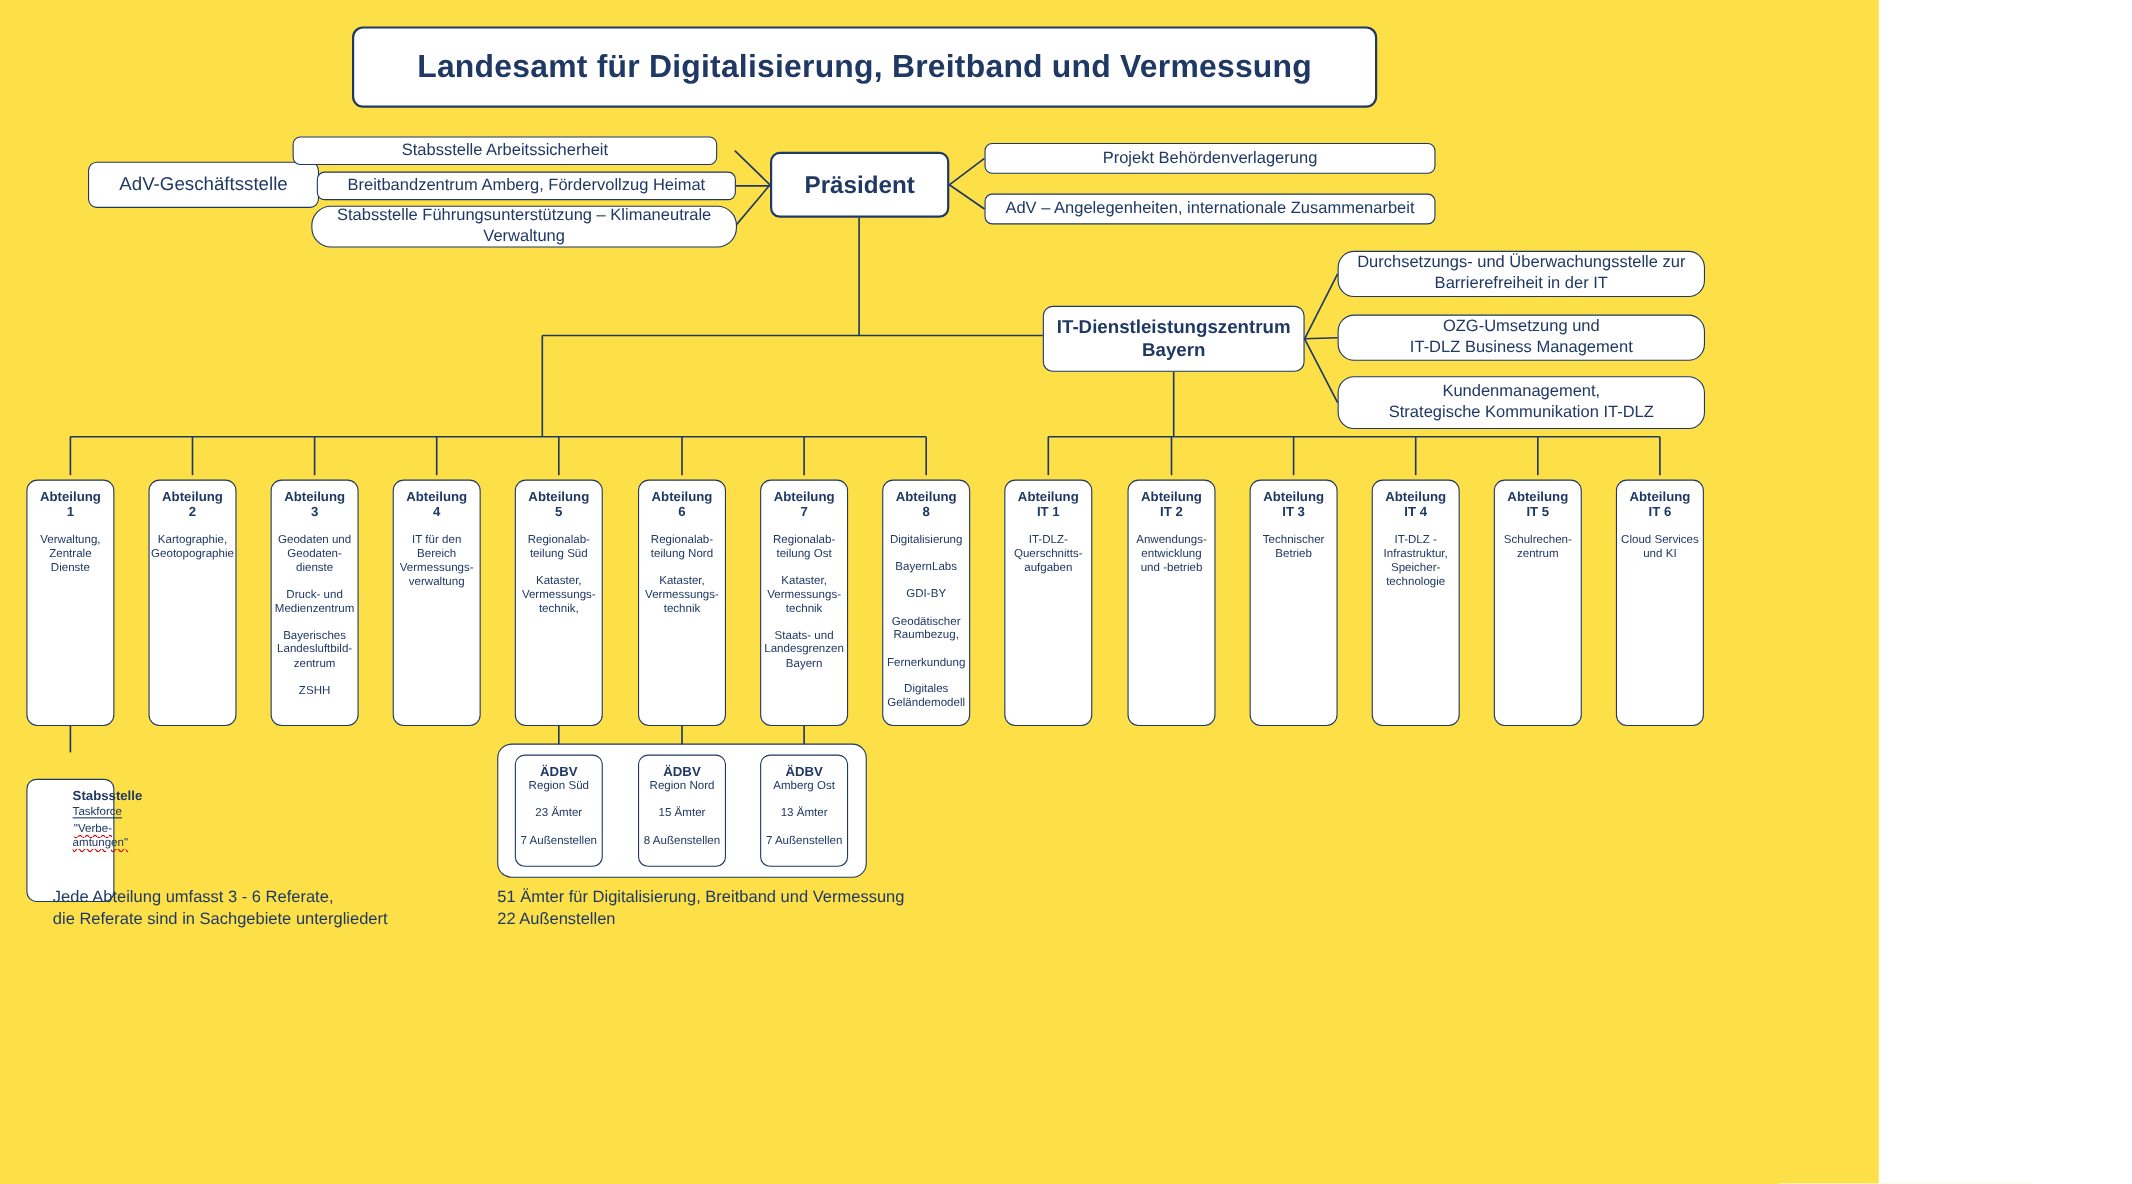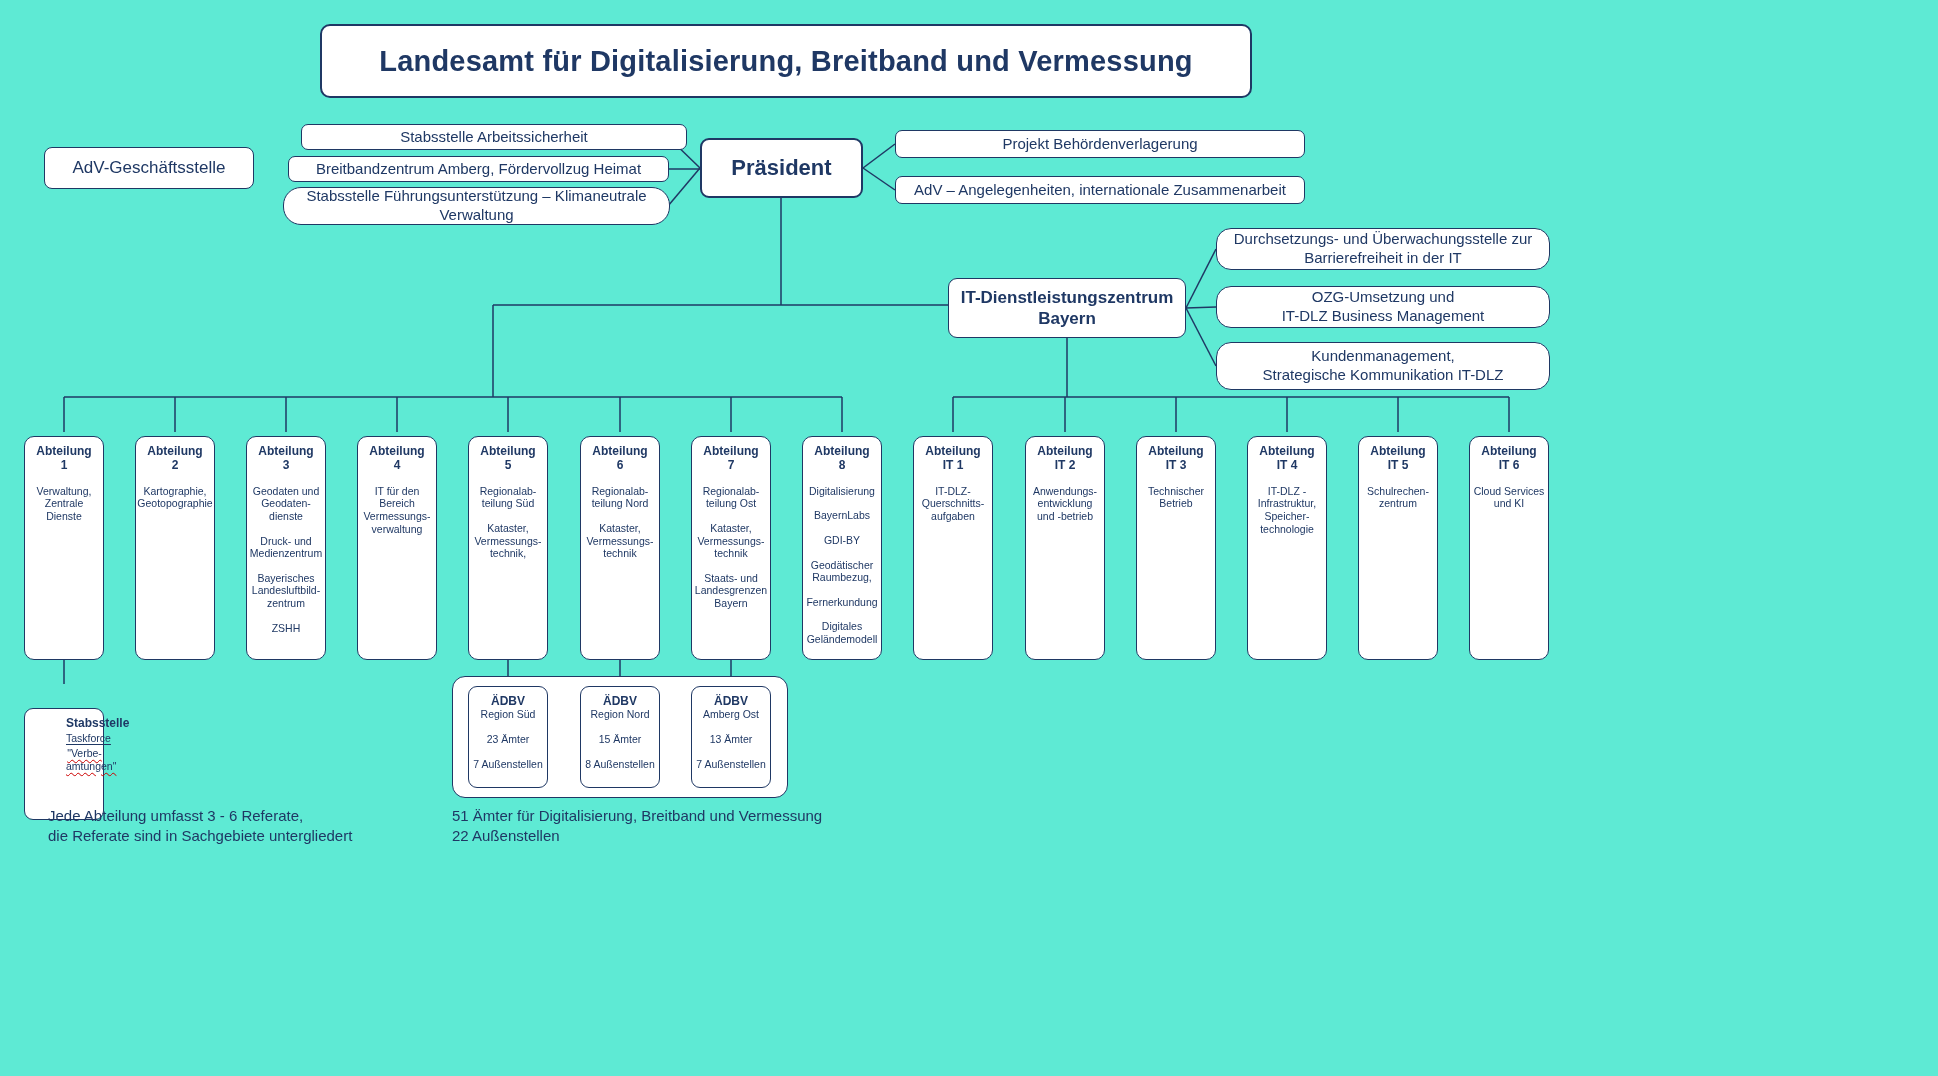--- a/index.html
+++ b/index.html
@@ -1,27 +1,27 @@
 <!DOCTYPE html>
 <html><head>
 <meta charset="utf-8">
 <style>
   * { margin:0; padding:0; box-sizing:border-box; }
   html,body { background:#fff; }
   body { font-family:"Liberation Sans", sans-serif; color:#1f3864; }
-  #canvas { position:relative; width:1938px; height:1076px; background:#5eead4; overflow:hidden; }
+  #canvas { position:relative; width:1708px; height:1076px; background:#fde047; overflow:hidden; }
   svg.connectors { position:absolute; left:0; top:0; width:1938px; height:1076px; }
   svg.connectors line { stroke:#1f3864; stroke-width:1.5; }
   .box { position:absolute; border:1.5px solid #1f3864; border-radius:8px; background:#fff;
          display:flex; align-items:center; justify-content:center; text-align:center;
          white-space:pre-line; color:#1f3864; line-height:1.25; }
   .title-box { border-width:2.5px; border-radius:10px; font-size:29px; font-weight:bold; letter-spacing:0.2px; }
   .president-box { border-width:2px; border-radius:9px; font-size:22px; font-weight:bold; }
   .slim { font-size:15px; border-radius:7px; }
-  .adv-box { font-size:17px; }
+  .adv-box { font-size:17px;margin-left:36px; }
   .itdlz-box { font-size:17px; border-radius:9px; }
   .unit-box { font-size:15px; border-radius:15px; }
   .group-box { position:absolute; border:1.5px solid #1f3864; border-radius:13px; background:#fff; }
   .dept { position:absolute; top:436px; width:80px; height:224px; border:1.5px solid #1f3864;
           border-radius:10px; background:#fff; text-align:center; padding:7px 1px 0 1px; }
   .dept-header { font-weight:bold; font-size:12px; line-height:1.2; white-space:pre-line; }
   .dept-line { font-size:10.5px; line-height:1.2; margin-top:12px; white-space:pre-line; }
   .sub { position:absolute; border:1.5px solid #1f3864; border-radius:9px; background:#fff;
          text-align:center; padding-top:7px; }
   .sub .b { font-weight:bold; font-size:12px; line-height:1.2; white-space:pre-line; }
@@ -68,21 +68,21 @@
     <line x1="64" y1="656" x2="64" y2="684"></line>
     <line x1="508" y1="656" x2="508" y2="686"></line>
     <line x1="620" y1="656" x2="620" y2="686"></line>
     <line x1="731" y1="656" x2="731" y2="686"></line>
   </svg>
 
   <div class="box title-box" style="left:320px; top:24px; width:932px; height:74px;">Landesamt für Digitalisierung, Breitband und Vermessung</div>
 
   <div class="box adv-box" style="left:44px; top:147px; width:210px; height:42px;">AdV-Geschäftsstelle</div>
 
-  <div class="box slim" style="left:301px; top:124px; width:386px; height:26px;">Stabsstelle Arbeitssicherheit</div>
+  <div class="box slim" style="left:266px; top:124px; width:386px; height:26px;">Stabsstelle Arbeitssicherheit</div>
   <div class="box slim" style="left:288px; top:156px; width:381px; height:26px;">Breitbandzentrum Amberg, Fördervollzug Heimat</div>
   <div class="box slim" style="left:283px; top:187px; width:387px; height:38px;border-radius:18px;">Stabsstelle Führungsunterstützung – Klimaneutrale Verwaltung</div>
 
   <div class="box president-box" style="left:700px; top:138px; width:163px; height:60px;">Präsident</div>
 
   <div class="box slim" style="left:895px; top:130px; width:410px; height:28px;">Projekt Behördenverlagerung</div>
   <div class="box slim" style="left:895px; top:176px; width:410px; height:28px;">AdV – Angelegenheiten, internationale Zusammenarbeit</div>
 
   <div class="box itdlz-box" style="left:948px; top:278px; width:238px; height:60px;font-weight:bold;">IT-Dienstleistungszentrum
 Bayern</div>

